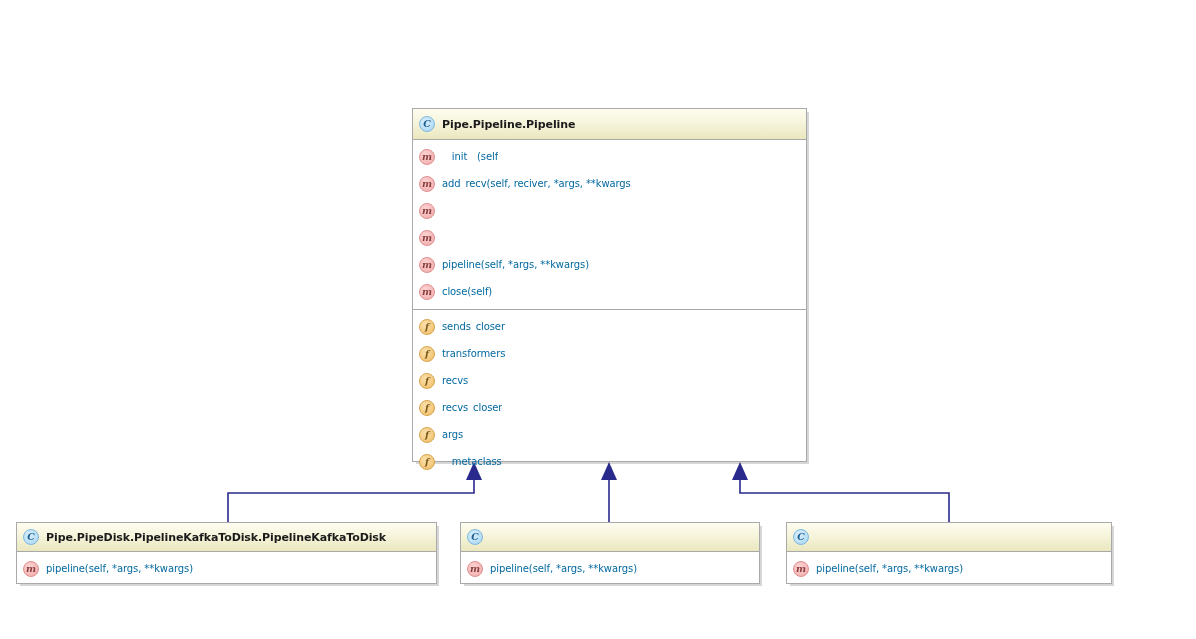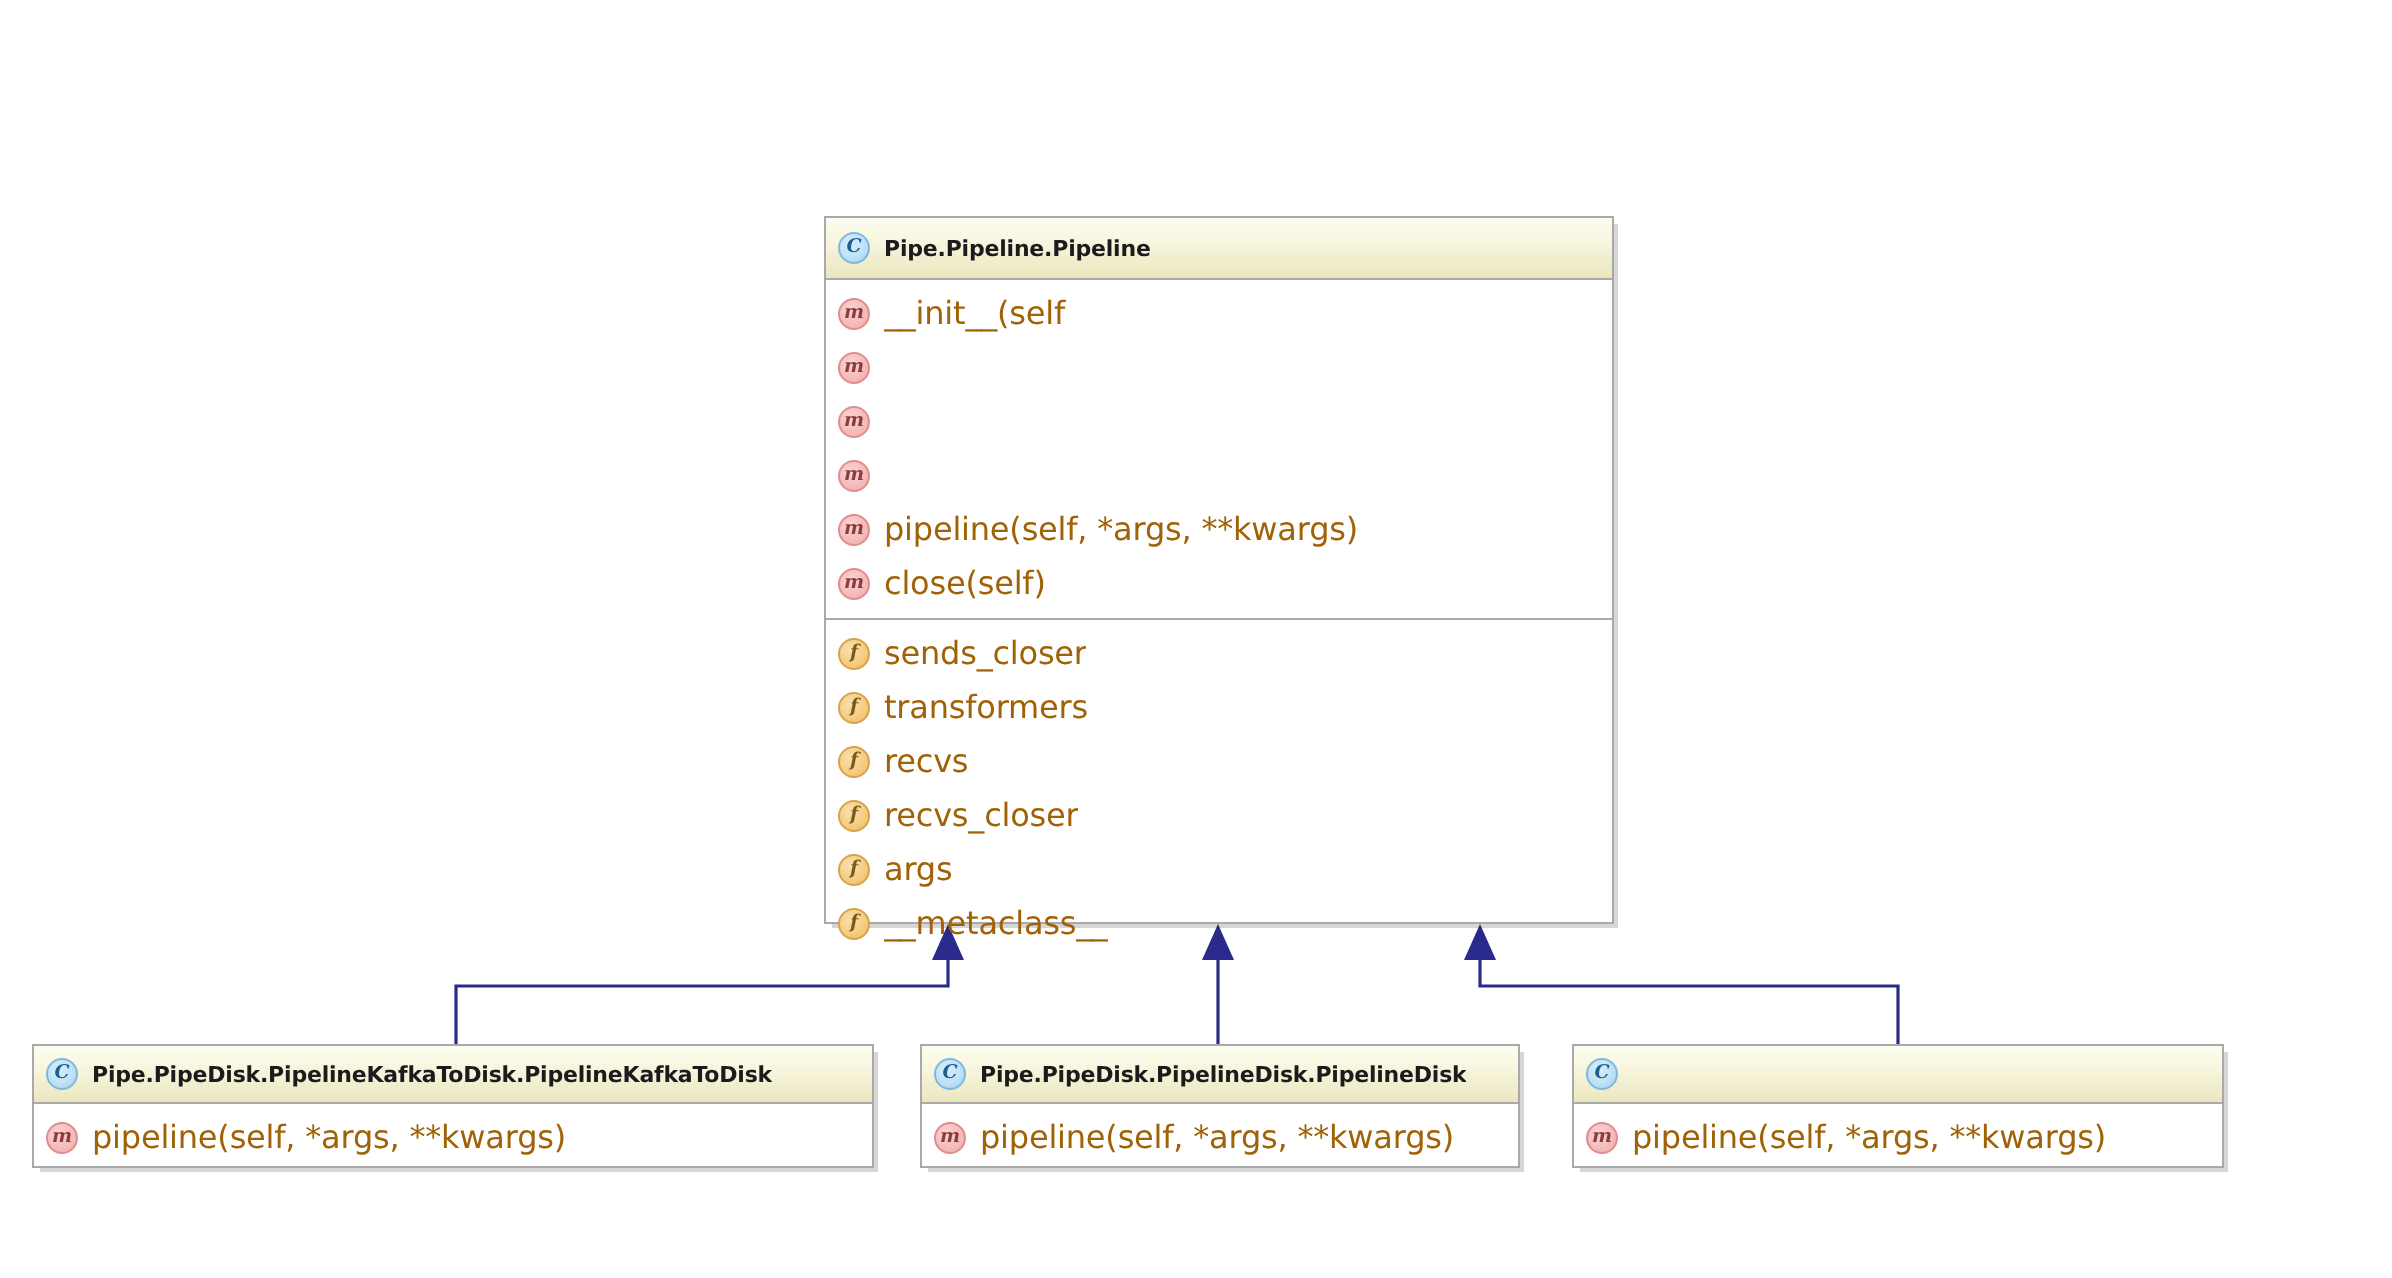--- a/index.html
+++ b/index.html
@@ -71,22 +71,22 @@
   .member-row {
     display: flex;
     align-items: center;
     height: 27px;
     padding: 0 6px;
     white-space: nowrap;
     overflow: hidden;
   }
 
   .member-label {
-    font-size: 16px;
-    color: #a16207;
+    font-size: 10px;
+    color: #0369a1;
     margin-left: 7px;
     letter-spacing: -0.1px;
     white-space: nowrap;
     overflow: hidden;
   }
 
   
   .icon {
     flex: 0 0 auto;
     width: 16px;
@@ -154,20 +154,21 @@
       <span class="class-title">Pipe.Pipeline.Pipeline</span>
     </div>
 
     <div class="member-section" id="parent-methods">
         <div class="member-row">
           <span class="icon icon-method">m</span>
           <span class="member-label">__init__(self</span>
         </div>
         <div class="member-row">
           <span class="icon icon-method">m</span>
+          <span class="member-label">add_recv(self, reciver, *args, **kwargs</span>
         </div>
         <div class="member-row">
           <span class="icon icon-method">m</span>
         </div>
         <div class="member-row">
           <span class="icon icon-method">m</span>
         </div>
         <div class="member-row">
           <span class="icon icon-method">m</span>
           <span class="member-label">pipeline(self, *args, **kwargs)</span>
@@ -215,21 +216,20 @@
         <div class="member-row">
           <span class="icon icon-method">m</span>
           <span class="member-label">pipeline(self, *args, **kwargs)</span>
         </div>
       </div>
   </div>
 
   <div class="class-box subclass-box" id="sub-box-1" style="left:460px; top:522px; width:300px; height:62px;">
     <div class="class-header">
       <span class="icon icon-class">C</span>
-      <span class="class-title">Pipe.PipeDisk.PipelineDisk.PipelineDisk</span>
     </div>
     <div class="member-section" id="sub-methods-1">
         <div class="member-row">
           <span class="icon icon-method">m</span>
           <span class="member-label">pipeline(self, *args, **kwargs)</span>
         </div>
       </div>
   </div>
 
   <div class="class-box subclass-box" id="sub-box-2" style="left:786px; top:522px; width:326px; height:62px;">

